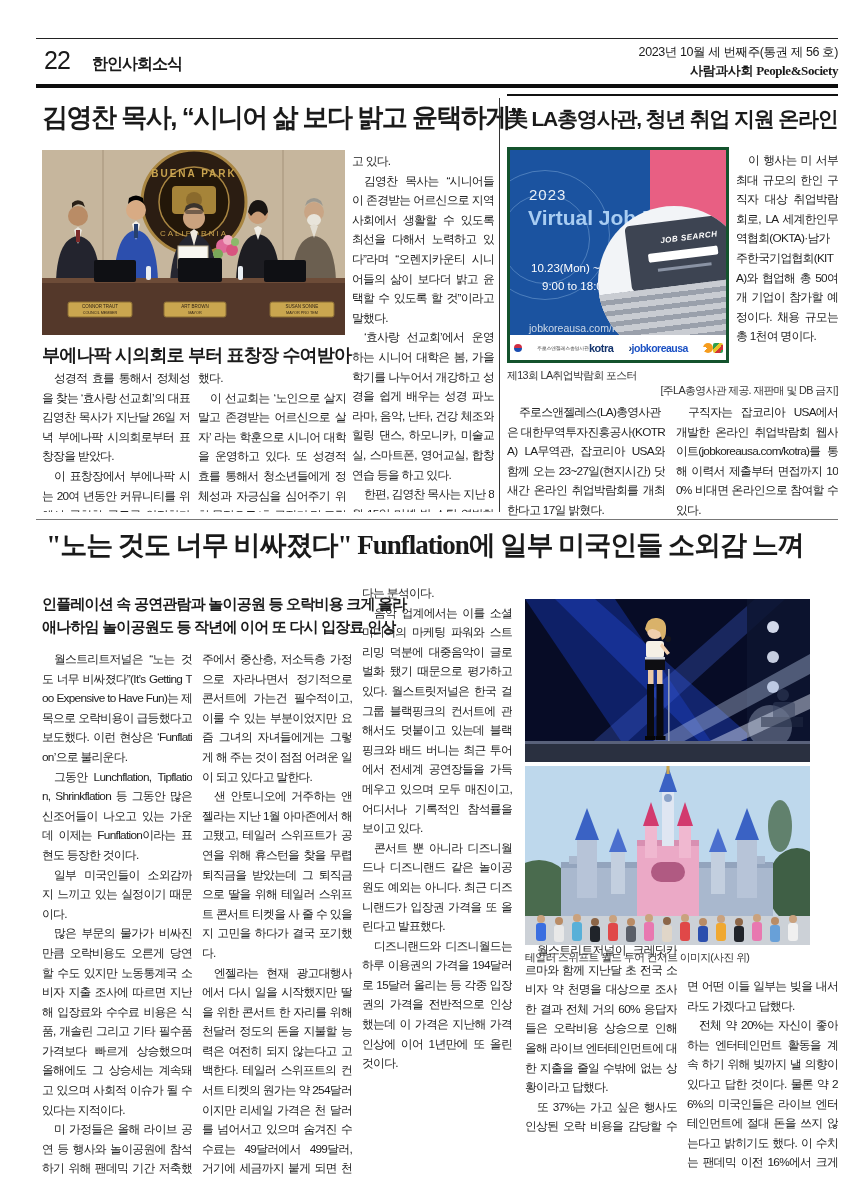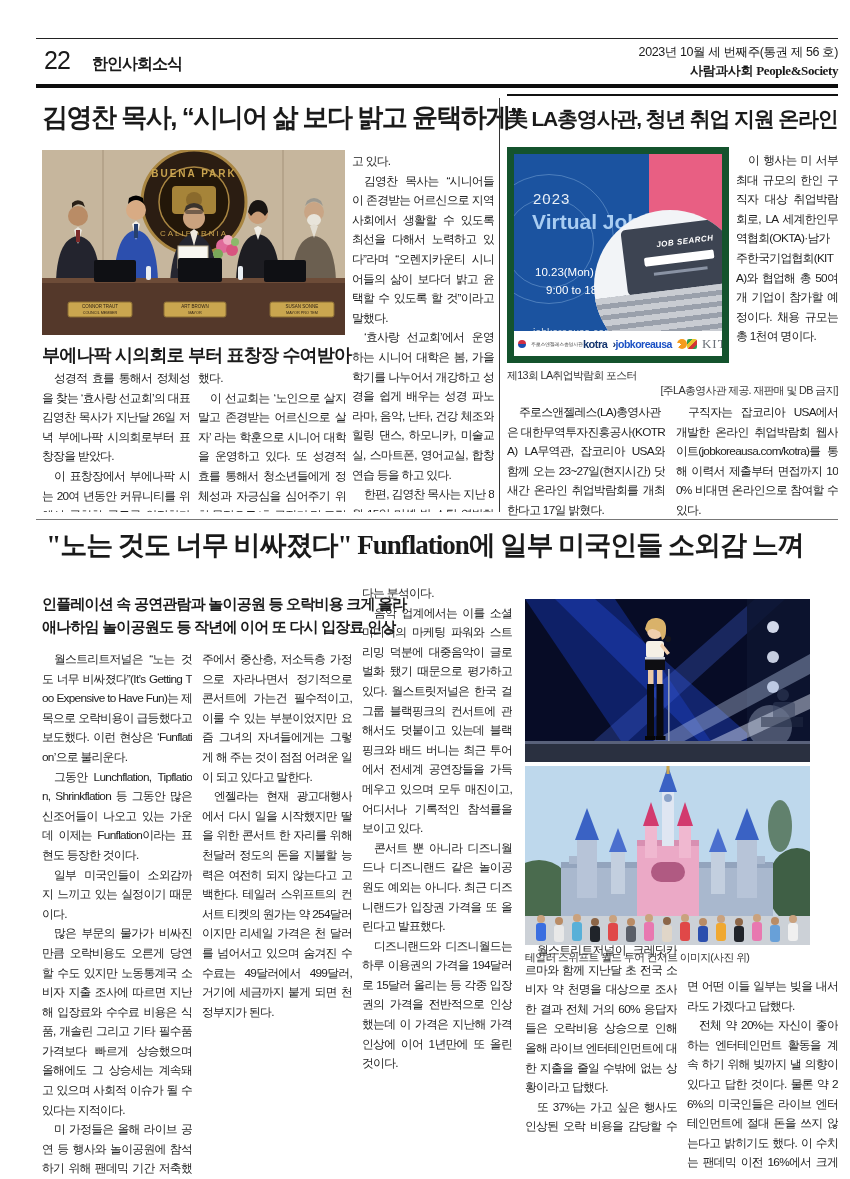--- a/index.html
+++ b/index.html
@@ -21,21 +21,21 @@
        letter-spacing:-1px;text-align:center;white-space:nowrap}
   .subhead{font-size:15px;font-weight:700;letter-spacing:-0.8px;white-space:nowrap}
   .capb{font-size:18px;font-weight:700;letter-spacing:-0.8px}
   .cap{font-size:10.8px;letter-spacing:-0.6px;color:#333}
   .hdr-num{font-size:25px;font-weight:500;letter-spacing:-1px}
   .hdr-sec{font-size:16px;font-weight:700;letter-spacing:-1px}
   .hdr-issue{font-size:12.5px;text-align:right;letter-spacing:-0.4px}
   .hdr-cat{font-size:13px;font-weight:700;text-align:right;letter-spacing:-0.4px}
   .hdr-cat .en{font-family:"Liberation Serif",serif}
   
-  .poster{background:#e85f83;overflow:hidden;border:7px solid #14532d}
+  .poster{background:#e85f83;overflow:hidden;border:3px solid #14532d}
   .poster-blue{position:absolute;left:0;top:0;width:65%;height:100%;background:#1b53a0}
   .ring{position:absolute;border:1px solid rgba(170,205,240,.35);border-radius:50%}
   .poster-year{position:absolute;left:19px;top:36px;color:#eaf0f7;font-size:15px;letter-spacing:1px}
   .poster-title{position:absolute;left:18px;top:56px;color:#a9cdf2;font-size:21px;font-weight:700;white-space:nowrap}
   .poster-dates{position:absolute;left:21px;top:112px;color:#fff;font-size:11.5px;white-space:nowrap}
   .poster-hours{position:absolute;left:32px;top:130px;color:#fff;font-size:11.5px;white-space:nowrap}
   .poster-url{position:absolute;left:19px;top:172px;color:#cdd9e8;font-size:10.5px}
   .poster-photo{position:absolute;right:-24px;top:56px;width:152px;height:152px;border-radius:50%;
                 background:#f2f4f7;overflow:hidden}
   .laptop-screen{position:absolute;left:30px;top:14px;width:104px;height:66px;background:#3d4452;
@@ -43,21 +43,21 @@
   .laptop-label{position:absolute;left:34px;top:14px;color:#fff;font-size:8px;font-weight:700;
                 font-style:italic;letter-spacing:.5px}
   .search-bar{position:absolute;left:20px;top:30px;width:70px;height:9px;background:#fff;border-radius:2px}
   .search-sub{position:absolute;left:28px;top:46px;width:54px;height:3px;background:#8a93a4}
   .laptop-body{position:absolute;left:-6px;top:80px;width:170px;height:66px;background:#c9ccd2;
                transform:rotate(-7deg);
                background-image:repeating-linear-gradient(0deg,#9aa0ab 0 5px,#c9ccd2 5px 11px),
                                 repeating-linear-gradient(90deg,#b3b8c0 0 6px,transparent 6px 9px)}
   .poster-logos{position:absolute;left:0;bottom:0;width:100%;height:25px;background:#fff;
                 display:flex;align-items:center;justify-content:space-between;padding:0 4px}
-  .lg{display:flex;align-items:center;gap:5px;white-space:nowrap}
+  .lg{display:flex;align-items:center;gap:15px;white-space:nowrap}
   .lg-consulate{font-size:5px;color:#444;width:52px;line-height:6px;letter-spacing:-0.3px}
   .taegeuk{width:8px;height:8px;border-radius:50%;background:linear-gradient(180deg,#cf2e44 50%,#1a4db0 50%);flex:0 0 auto}
   .lg-kotra{font-size:11px;font-weight:700;color:#15356e;letter-spacing:-0.5px}
   .lg-job{font-size:10.5px;font-weight:700;color:#1a50c4;letter-spacing:-0.5px}
   .jb-dot{width:10px;height:10px;border-radius:50%;background:conic-gradient(#f59c1e 0 65%,#fff 65% 80%,#f59c1e 80%);flex:0 0 auto}
   .kita-stripes{width:10px;height:10px;background:linear-gradient(135deg,#2e9e4f 0 30%,#e8c22a 30% 55%,#d23535 55% 80%,#2e9e4f 80%);border-radius:2px;flex:0 0 auto}
   .lg-kita{font-size:13px;color:#6a7078;font-family:"Liberation Serif",serif;letter-spacing:1px}
 </style>
 </head>
 <body>
@@ -231,20 +231,21 @@
 
   <div class="abs bt" style="left:42px;top:650px;width:150px;height:529px">
       <p>월스트리트저널은 “노는 것도 너무 비싸졌다”(It’s Getting Too Expensive to Have Fun)는 제목으로 오락비용이 급등했다고 보도했다. 이런 현상은 ‘Funflation’으로 불리운다.</p>
       <p>그동안 Lunchflation, Tipflation, Shrinkflation 등 그동안 많은 신조어들이 나오고 있는 가운데 이제는 Funflation이라는 표현도 등장한 것이다.</p>
       <p>일부 미국인들이 소외감까지 느끼고 있는 실정이기 때문이다.</p>
       <p>많은 부문의 물가가 비싸진 만큼 오락비용도 오른게 당연할 수도 있지만 노동통계국 소비자 지출 조사에 따르면 지난해 입장료와 수수료 비용은 식품, 개솔린 그리고 기타 필수품 가격보다 빠르게 상승했으며 올해에도 그 상승세는 계속돼고 있으며 사회적 이슈가 될 수 있다는 지적이다.</p>
       <p>미 가정들은 올해 라이브 공연 등 행사와 놀이공원에 참석하기 위해 팬데믹 기간 저축했던 상당한 돈을 토해내야만 했다고 신문은 전하고 있는데 월스트릿저널은 올해 48살 앤젤라 웬팅크 사연을 소개했다.</p>
     </div>
   <div class="abs bt" style="left:202px;top:650px;width:150px;height:529px">
       <p class="no-indent">주에서 중산층, 저소득층 가정으로 자라나면서 정기적으로 콘서트에 가는건 필수적이고, 이룰 수 있는 부분이었지만 요즘 그녀의 자녀들에게는 그렇게 해 주는 것이 점점 어려운 일이 되고 있다고 말한다.</p>
+      <p>샌 안토니오에 거주하는 앤젤라는 지난 1월 아마존에서 해고됐고, 테일러 스위프트가 공연을 위해 휴스턴을 찾을 무렵 퇴직금을 받았는데 그 퇴직금으로 딸을 위해 테일러 스위프트 콘서트 티켓을 사 줄 수 있을지 고민을 하다가 결국 포기했다.</p>
       <p>엔젤라는 현재 광고대행사에서 다시 일을 시작했지만 딸을 위한 콘서트 한 자리를 위해 천달러 정도의 돈을 지불할 능력은 여전히 되지 않는다고 고백한다. 테일러 스위프트의 컨서트 티켓의 원가는 약 254달러이지만 리세일 가격은 천 달러를 넘어서고 있으며 숨겨진 수수료는 49달러에서 499달러, 거기에 세금까지 붙게 되면 천정부지가 된다.</p>
     </div>
   <div class="abs bt" style="left:362px;top:584px;width:150px;height:595px">
       <p class="no-indent">다는 분석이다.</p>
       <p>음악 업계에서는 이를 소셜미디어의 마케팅 파워와 스트리밍 덕분에 대중음악이 글로벌화 됐기 때문으로 평가하고 있다. 월스트릿저널은 한국 걸그룹 블랙핑크의 컨서트에 관해서도 덧붙이고 있는데 블랙핑크와 배드 버니는 최근 투어에서 전세계 공연장들을 가득 메우고 있으며 모두 매진이고, 어디서나 기록적인 참석률을 보이고 있다.</p>
       <p>콘서트 뿐 아니라 디즈니월드나 디즈니랜드 같은 놀이공원도 예외는 아니다. 최근 디즈니랜드가 입장권 가격을 또 올린다고 발표했다.</p>
       <p>디즈니랜드와 디즈니월드는 하루 이용권의 가격을 194달러로 15달러 올리는 등 각종 입장권의 가격을 전반적으로 인상했는데 이 가격은 지난해 가격 인상에 이어 1년만에 또 올린 것이다.</p>
     </div>
 
   <div class="abs" style="left:525px;top:599px;width:285px;height:163px">

